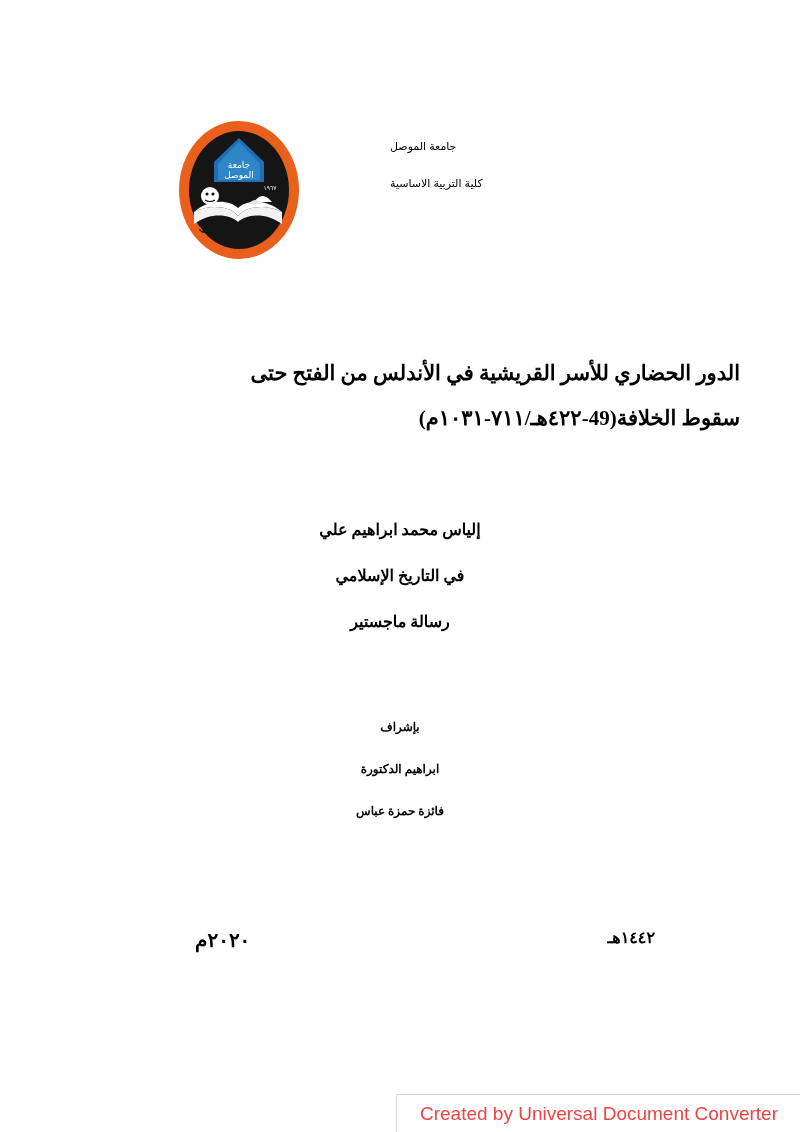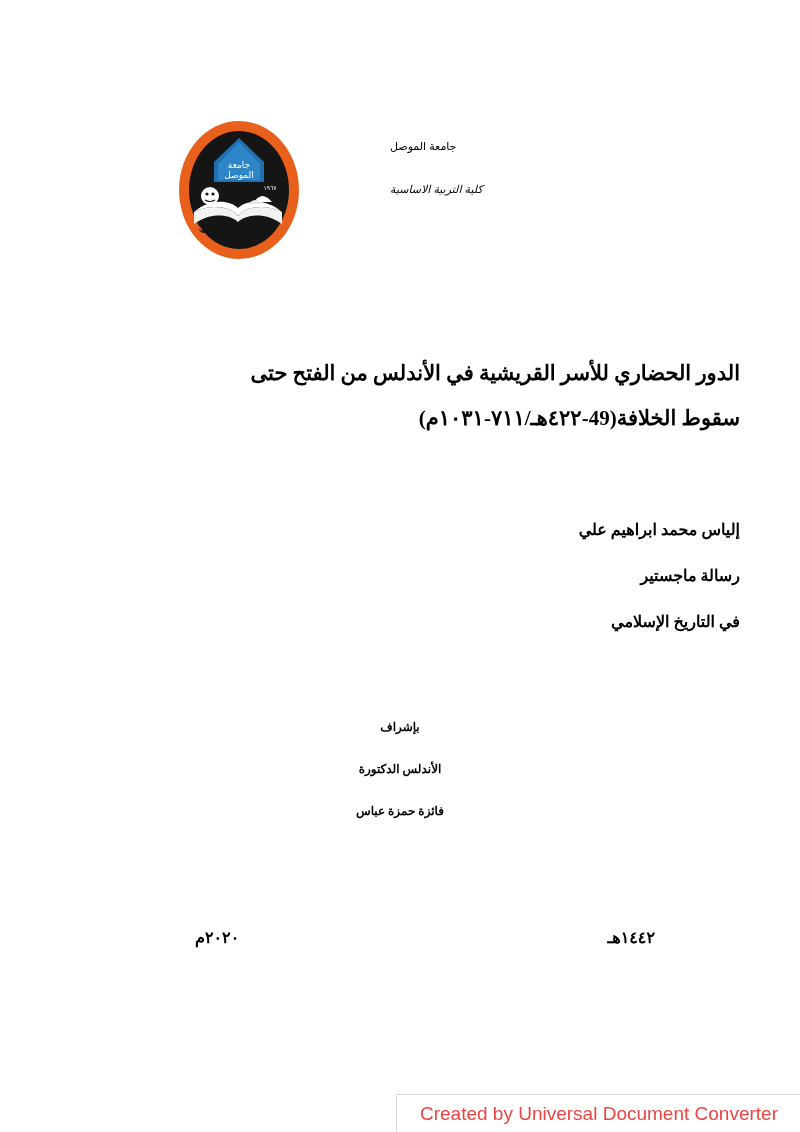--- a/index.html
+++ b/index.html
@@ -43,21 +43,21 @@
     width: 260px;
     text-align: left;
     direction: rtl;
   }
   .uni-lines div {
     font-family: "Liberation Sans", "DejaVu Sans", sans-serif;
     font-size: 11px;
     line-height: 1.2;
     color: #000;
   }
-  .uni-lines .l2 { margin-top: 30px; font-style: italic; }
+  .uni-lines .l2 { margin-top: 24px; }
 
   
   .title {
     position: absolute;
     top: 362px;
     left: 60px;
     width: 680px;
     text-align: right;
     direction: rtl;
     font-weight: bold;
@@ -65,21 +65,21 @@
     line-height: 1.1;
   }
   .title .t-line { margin-bottom: 22px; }
 
   
   .author-block {
     position: absolute;
     top: 520px;
     left: 60px;
     width: 680px;
-    text-align: right;
+    text-align: center;
     direction: rtl;
   }
   .author-block div {
     font-weight: bold;
     font-size: 16px;
     margin-bottom: 27px;
   }
 
   
   .supervisor-block {
@@ -105,21 +105,21 @@
     font-weight: bold;
     font-size: 16px;
     direction: rtl;
     margin-left: 48px;
   }
   .date-gregorian {
     position: absolute;
     top: 928px;
     left: 195px;
     font-weight: bold;
-    font-size: 16px;
+    font-size: 20px;
     direction: rtl;
   }
 
   
   .watermark {
     position: absolute;
     left: 396px;
     top: 1094px;
     width: 404px;
     height: 38px;
@@ -181,27 +181,27 @@
     </div>
   </div>
 
   <div class="title">
     <div class="t-line">الدور الحضاري للأسر القريشية في الأندلس من الفتح حتى</div>
     <div class="t-line">سقوط الخلافة(49-٤٢٢هـ/٧١١-١٠٣١م)</div>
   </div>
 
   <div class="author-block">
     <div>إلياس محمد ابراهيم علي</div>
+    <div>في التاريخ الإسلامي</div>
     <div>رسالة ماجستير</div>
-    <div>في التاريخ الإسلامي</div>
   </div>
 
   <div class="supervisor-block">
     <div>بإشراف</div>
-    <div>الأندلس الدكتورة</div>
+    <div>ابراهيم الدكتورة</div>
     <div>فائزة حمزة عباس</div>
   </div>
 
   <div class="date-hijri">١٤٤٢هـ</div>
   <div class="date-gregorian">٢٠٢٠م</div>
 
   <div class="watermark">
     <span>Created by Universal Document Converter</span>
   </div>
 

